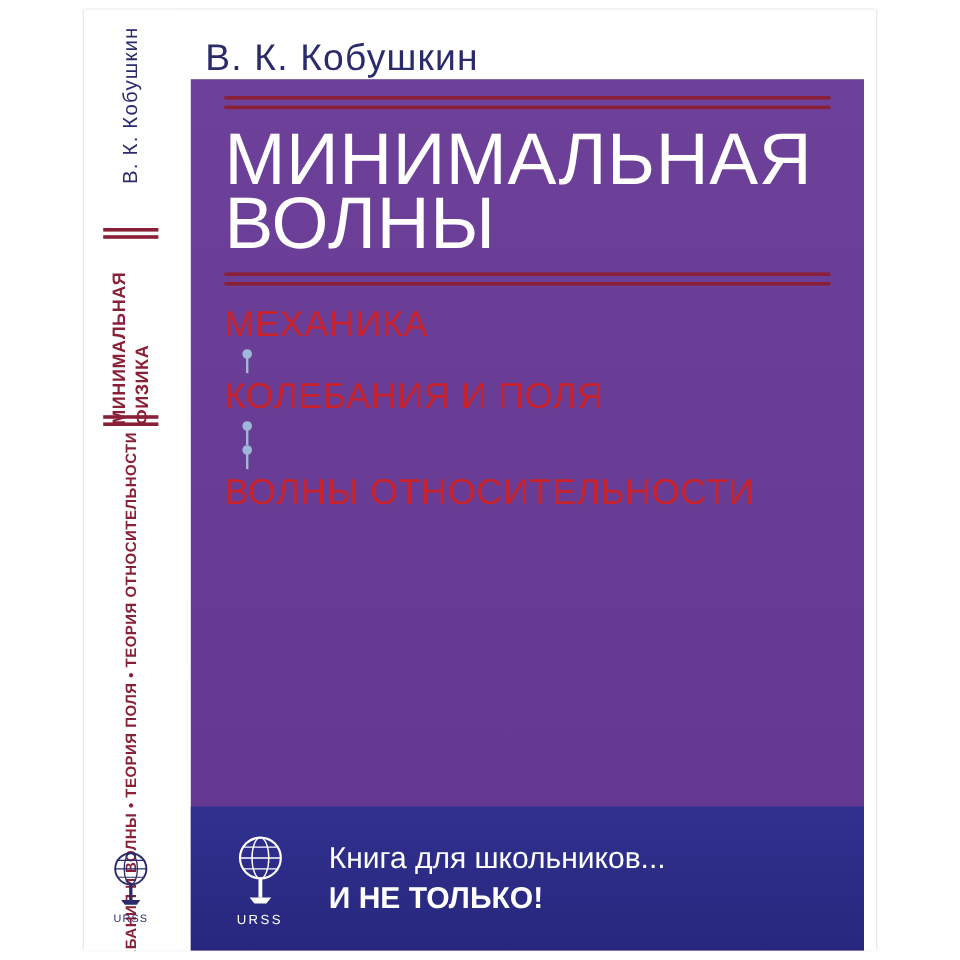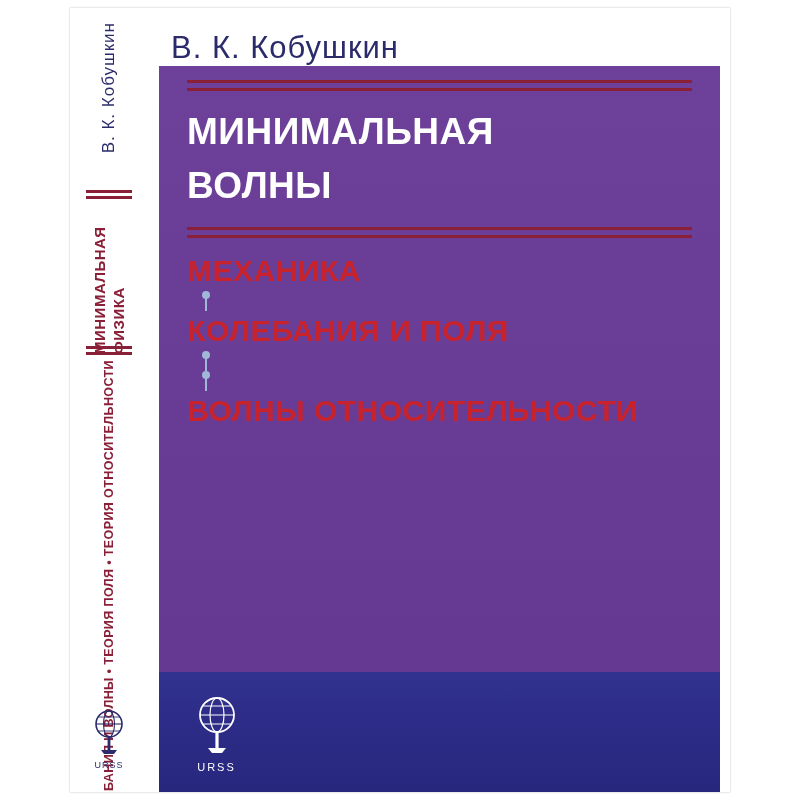--- a/index.html
+++ b/index.html
@@ -154,38 +154,38 @@
   .hrule {
     height: 3px;
     background: #8a2038;
     margin: 0 28px;
   }
   .hrule.top1 { margin-top: 14px; }
   .hrule.top2 { margin-top: 5px; }
 
   .main-title {
     color: #ffffff;
-    font-size: 37px;
-    font-weight: bold;
+    font-size: 61px;
+    font-weight: normal;
     line-height: 54px;
     letter-spacing: 0.5px;
     padding: 14px 28px 4px 28px;
   }
 
   .hrule.bot1 { margin-top: 10px; }
   .hrule.bot2 { margin-top: 5px; }
 
   .sublist {
     padding: 16px 28px 0 28px;
     position: relative;
   }
   .sub-item {
     color: #c8232c;
     font-size: 30px;
-    font-weight: bold;
+    font-weight: normal;
     line-height: 34px;
     letter-spacing: 0.5px;
     margin-bottom: 6px;
     position: relative;
   }
   .sub-sep {
     position: relative;
     height: 20px;
   }
   .sub-sep::before {
@@ -313,17 +313,21 @@
             <ellipse cx="23" cy="24" rx="17" ry="17" fill="none" stroke="#ffffff" stroke-width="1.8"></ellipse>
             <ellipse cx="23" cy="24" rx="7" ry="17" fill="none" stroke="#ffffff" stroke-width="1.2"></ellipse>
             <line x1="6" y1="24" x2="40" y2="24" stroke="#ffffff" stroke-width="1.2"></line>
             <line x1="9" y1="15" x2="37" y2="15" stroke="#ffffff" stroke-width="1"></line>
             <line x1="9" y1="33" x2="37" y2="33" stroke="#ffffff" stroke-width="1"></line>
             <rect x="21.4" y="41" width="3.2" height="16" fill="#ffffff"></rect>
             <path d="M14 57 L32 57 L28 62 L18 62 Z" fill="#ffffff"></path>
           </svg>
           <div class="urss-text">URSS</div>
         </div>
+        <div class="banner-text">
+          <div class="line1">Книга для школьников...</div>
+          <div class="line2">И НЕ ТОЛЬКО!</div>
+        </div>
       </div>
 
     </div>
   </div>
 </div>
 
 </body></html>

